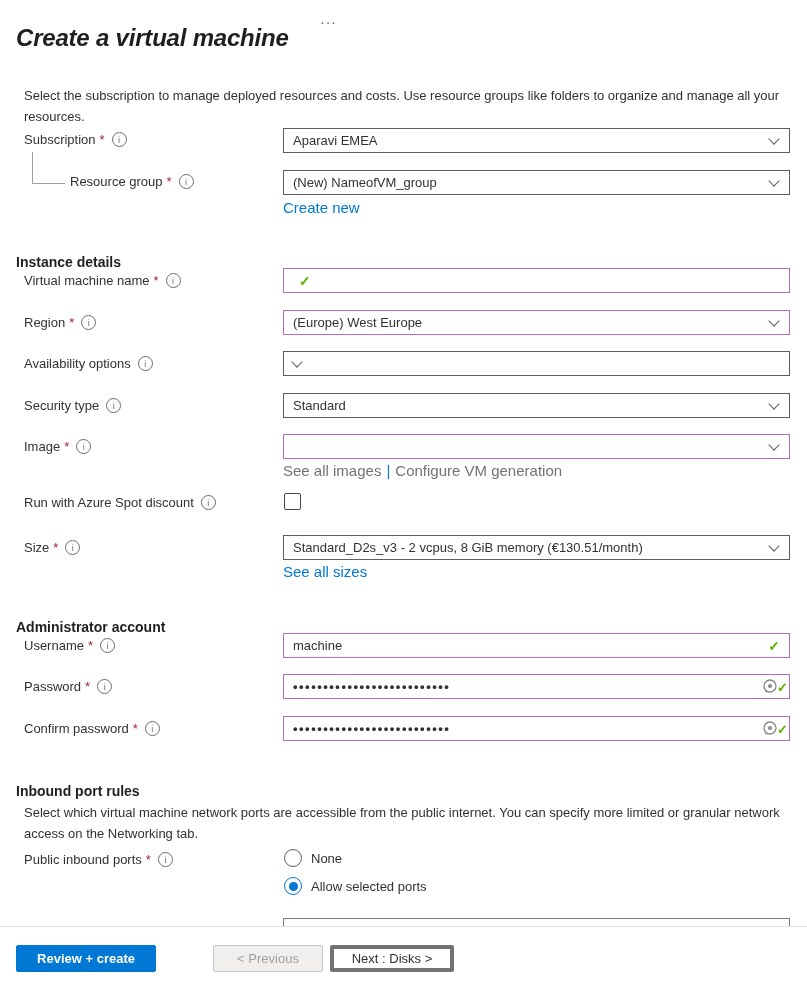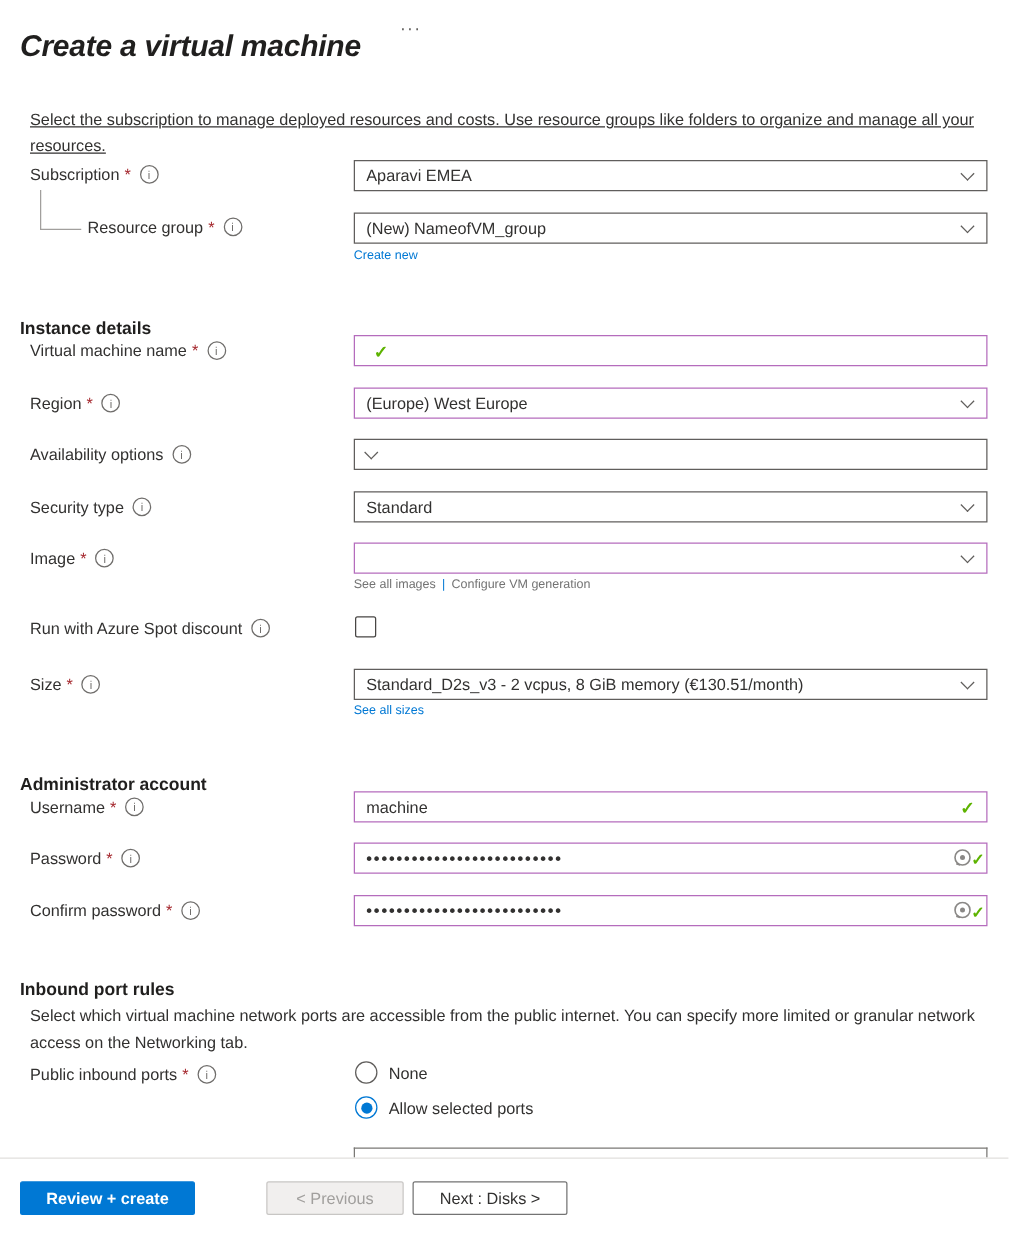--- a/index.html
+++ b/index.html
@@ -1,58 +1,58 @@
 <!DOCTYPE html>
 <html><head>
 <meta charset="utf-8">
 <style>
   html,body{margin:0;padding:0;background:#fff;}
   .page{position:relative;width:807px;height:999px;background:#fff;overflow:hidden;
         font-family:"Liberation Sans",sans-serif;color:#323130;}
   .title{position:absolute;left:16px;top:8px;font-size:24px;font-weight:700;color:#201f1e;letter-spacing:-0.2px;font-style:italic;}
   .more{position:absolute;left:320px;top:14px;font-size:14px;color:#605e5c;letter-spacing:1px;cursor:pointer;}
-  .intro{position:absolute;left:24px;top:72px;width:762px;font-size:13px;line-height:21px;color:#323130;text-decoration:underline;}
+  .intro{position:absolute;left:24px;top:72px;width:762px;font-size:13px;line-height:21px;color:#323130;}
   .section-h{position:absolute;left:16px;font-size:14px;font-weight:700;color:#201f1e;}
   .lbl{position:absolute;left:24px;font-size:13px;color:#323130;white-space:nowrap;display:flex;align-items:center;}
   .req{color:#a4262c;margin-left:4px;font-size:13px;}
   .info{display:inline-flex;align-items:center;justify-content:center;width:13px;height:13px;margin-left:7px;
         border:1px solid #6f6d6b;border-radius:50%;font-size:9px;color:#6f6d6b;cursor:default;}
   .ctrl{position:absolute;left:283px;width:507px;height:25px;box-sizing:border-box;background:#fff;
         border:1px solid #605e5c;display:flex;align-items:center;padding:2px 9px;font-size:13px;cursor:pointer;}
   .ctrl.purple{border:1.5px solid #b56cbd;}
   .val{flex:1;overflow:hidden;white-space:nowrap;}
   .chev{width:7px;height:7px;border-right:1.5px solid #605e5c;border-bottom:1.5px solid #605e5c;
         transform:rotate(45deg);margin-top:-4px;margin-right:2px;flex:none;}
   .check{color:#5db300;font-size:14px;font-weight:700;flex:none;margin-left:6px;}
   .pw .val{letter-spacing:1.5px;font-weight:700;font-size:13px;}
   .eye{position:relative;width:22px;height:18px;flex:none;margin-right:-4px;}
   .eye svg{position:absolute;left:0;top:1px;}
   .eye .check{position:absolute;right:-4px;top:2px;font-size:13px;}
-  .link{color:#0078d4;font-size:10px;text-decoration:none;cursor:pointer;position:absolute;}
+  .link{color:#0078d4;font-size:15px;text-decoration:none;cursor:pointer;position:absolute;}
   .link-inline{color:#737373;text-decoration:none;cursor:pointer;}
   .sep{color:#0078d4;margin:0 5px;}
   .connector{position:absolute;left:32px;top:152px;width:32px;height:31px;
              border-left:1px solid #a19f9d;border-bottom:1px solid #a19f9d;}
   .checkbox{position:absolute;left:284px;top:493px;width:17px;height:17px;box-sizing:border-box;
             border:1px solid #484644;border-radius:2px;background:#fff;cursor:pointer;}
   .radio-row{position:absolute;left:284px;display:flex;align-items:center;cursor:pointer;}
   .radio{width:18px;height:18px;box-sizing:border-box;border:1px solid #605e5c;border-radius:50%;
          background:#fff;display:flex;align-items:center;justify-content:center;flex:none;}
   .radio.selected{border:1px solid #0078d4;}
   .radio.selected::after{content:"";width:9px;height:9px;border-radius:50%;background:#0078d4;}
   .radio-label{font-size:13px;margin-left:9px;}
   .para{position:absolute;left:24px;font-size:13px;line-height:21px;color:#323130;}
   .partial-dd{position:absolute;left:283px;top:918px;width:507px;height:8px;box-sizing:border-box;
               background:#fff;border:1px solid #7a7875;border-bottom:none;}
   .footer-divider{position:absolute;left:0;top:926px;width:807px;height:1px;background:#e1dfdd;}
   .btn{position:absolute;top:945px;height:27px;box-sizing:border-box;font-size:13px;
        display:flex;align-items:center;justify-content:center;border-radius:2px;cursor:pointer;}
   .btn-primary{left:16px;width:140px;background:#0078d4;border:1px solid #0078d4;color:#fff;font-weight:700;}
   .btn-prev{left:213px;width:110px;background:#f1efee;border:1px solid #c8c6c4;color:#a19f9d;}
-  .btn-next{left:330px;width:124px;background:#fff;border:1px solid #737373;color:#323130;}
+  .btn-next{left:330px;width:124px;background:#fff;border:4px solid #737373;color:#323130;}
 </style>
 </head>
 <body>
 
 <div class="page">
 
   <h1 class="title">Create a virtual machine</h1>
   <span class="more">···</span>
 
   <p class="intro">Select the subscription to manage deployed resources and costs. Use resource groups like folders to organize and manage all your resources.</p>

